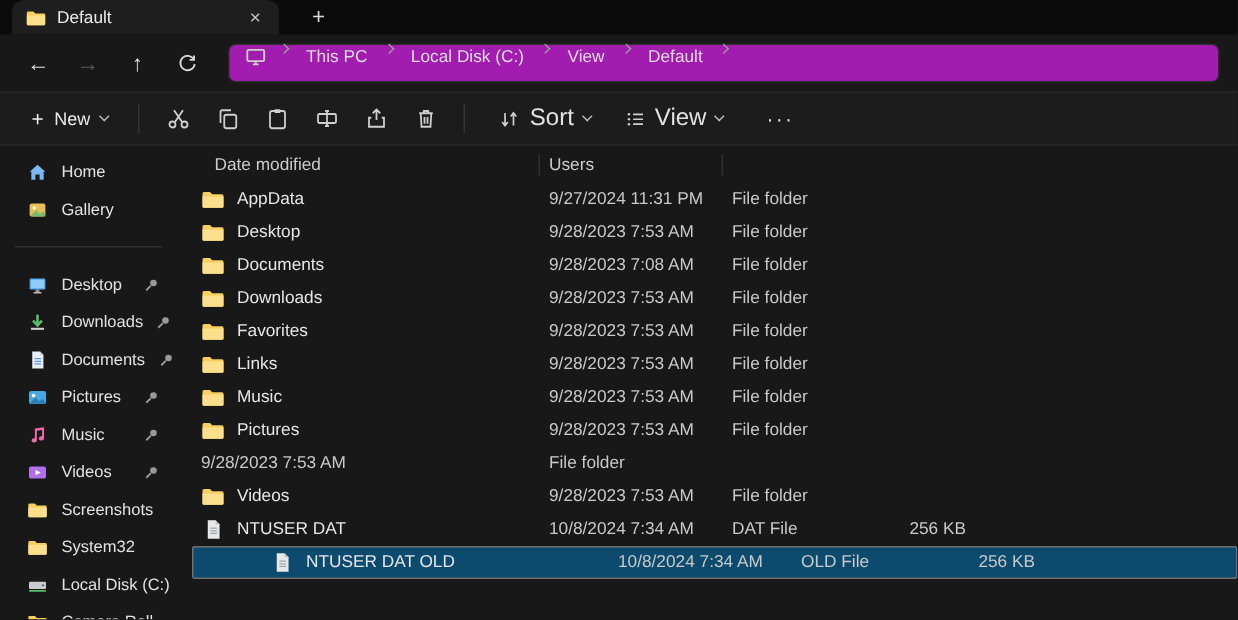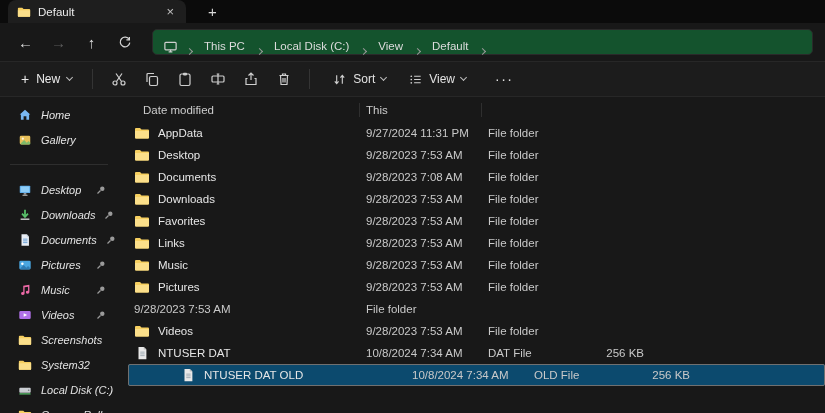--- a/index.html
+++ b/index.html
@@ -15,48 +15,48 @@
   .tab-icon svg{width:14px;height:12px;}
   .tab-close{margin-left:auto;color:#c0c0c0;font-size:13px;line-height:1;padding:0 3px;border-radius:3px;}
   .newtab{margin-left:16px;align-self:center;color:#d8d8d8;font-size:15px;line-height:1;padding:1px 6px;border-radius:4px;}
 
   
   .navbar{height:38px;display:flex;align-items:center;padding:0 12px;gap:6px;}
   .nav-btn{width:27px;height:27px;display:flex;align-items:center;justify-content:center;
            color:#dedede;font-size:15px;border-radius:4px;flex:none;}
   .nav-btn.disabled{color:#5c5c5c;}
   .nav-btn svg{width:14px;height:14px;}
-  .addressbar{flex:1;height:26px;margin-left:8px;background:#14532d;border:1px solid #2a2a2a;
-              border-radius:5px;display:flex;align-items:flex-end;padding:0 10px;gap:3px;
+  .addressbar{flex:1;height:26px;margin-left:8px;background:#a21caf;border:1px solid #2a2a2a;
+              border-radius:5px;display:flex;align-items:flex-start;padding:0 10px;gap:3px;
               font-size:11.5px;color:#dcdcdc;}
   .pc-icon{margin-right:3px;}
   .pc-icon svg{width:15px;height:15px;}
   .crumb{padding:2px 6px;border-radius:3px;white-space:nowrap;}
   .crumb-sep{width:5px;height:5px;border-right:1.2px solid #9a9a9a;border-bottom:1.2px solid #9a9a9a;
              transform:rotate(-45deg);margin:0 3px;flex:none;}
 
   
   .toolbar{height:36px;background:#1c1c1c;border-top:1px solid #272727;border-bottom:1px solid #272727;
            display:flex;align-items:center;padding:0 10px;}
   .tb-new{display:flex;align-items:center;gap:7px;height:27px;padding:0 11px;border-radius:4px;
           font-size:12px;color:#ececec;}
   .tb-plus{font-size:14px;line-height:1;}
   .tb-sep{width:1px;height:20px;background:#343434;margin:0 9px;flex:none;}
   .tb-icon{width:33px;height:27px;display:flex;align-items:center;justify-content:center;border-radius:4px;}
   .tb-icon svg{width:16px;height:16px;}
   .tb-drop{display:flex;align-items:center;gap:6px;height:27px;padding:0 9px;border-radius:4px;
-           font-size:12px;color:#e2e2e2;margin-left:4px;}
+           font-size:16px;color:#e2e2e2;margin-left:4px;}
   .tb-drop svg{width:15px;height:15px;}
   .chev-down{width:5px;height:5px;border-right:1.2px solid #bdbdbd;border-bottom:1.2px solid #bdbdbd;
              transform:rotate(45deg);margin-top:-3px;flex:none;}
   .tb-more{margin-left:12px;color:#e0e0e0;font-size:14px;letter-spacing:1.5px;padding:0 8px;border-radius:4px;}
 
   
   .content{display:flex;height:316px;}
-  .sidebar{width:118px;flex:none;padding-top:5px;overflow:hidden;font-style:italic;}
+  .sidebar{width:118px;flex:none;padding-top:5px;overflow:hidden;}
   .side-item{height:25px;display:flex;align-items:center;gap:9px;padding-left:14px;margin:0 4px;
              border-radius:4px;font-size:11px;color:#e2e2e2;white-space:nowrap;}
   .side-icon{width:14px;height:14px;flex:none;}
   .side-icon svg{width:14px;height:14px;}
   .pin{margin-left:auto;margin-right:8px;width:10px;height:10px;flex:none;}
   .pin svg{width:10px;height:10px;}
   .side-divider{height:1px;background:#2e2e2e;margin:12px 10px;}
 
   .main{flex:1;padding-left:10px;padding-top:2px;overflow:hidden;}
   .list-header{display:grid;grid-template-columns:232px 122px 104px 66px;height:22px;
@@ -346,21 +346,21 @@
           </svg>
         </span>
     <span class="side-label">Camera Roll</span>
 
   </div>
     </div>
 
   <div class="main">
     <div class="list-header">
       <div class="hcell">Date modified</div>
-      <div class="hcell">This</div>
+      <div class="hcell">Users</div>
     </div>
     <div class="rows">
         <div class="row">
     <div class="name-cell">
       <span class="file-icon">
               <svg viewBox="0 0 16 13">
                 <path d="M1 2.5Q1 1.5 2 1.5L6 1.5 7.5 3 14 3Q15 3 15 4L15 11Q15 12 14 12L2 12Q1 12 1 11Z" fill="#f6cf60"></path>
                 <path d="M1 4.5L15 4.5 15 11Q15 12 14 12L2 12Q1 12 1 11Z" fill="#fbdf8a"></path>
               </svg>
             </span>

